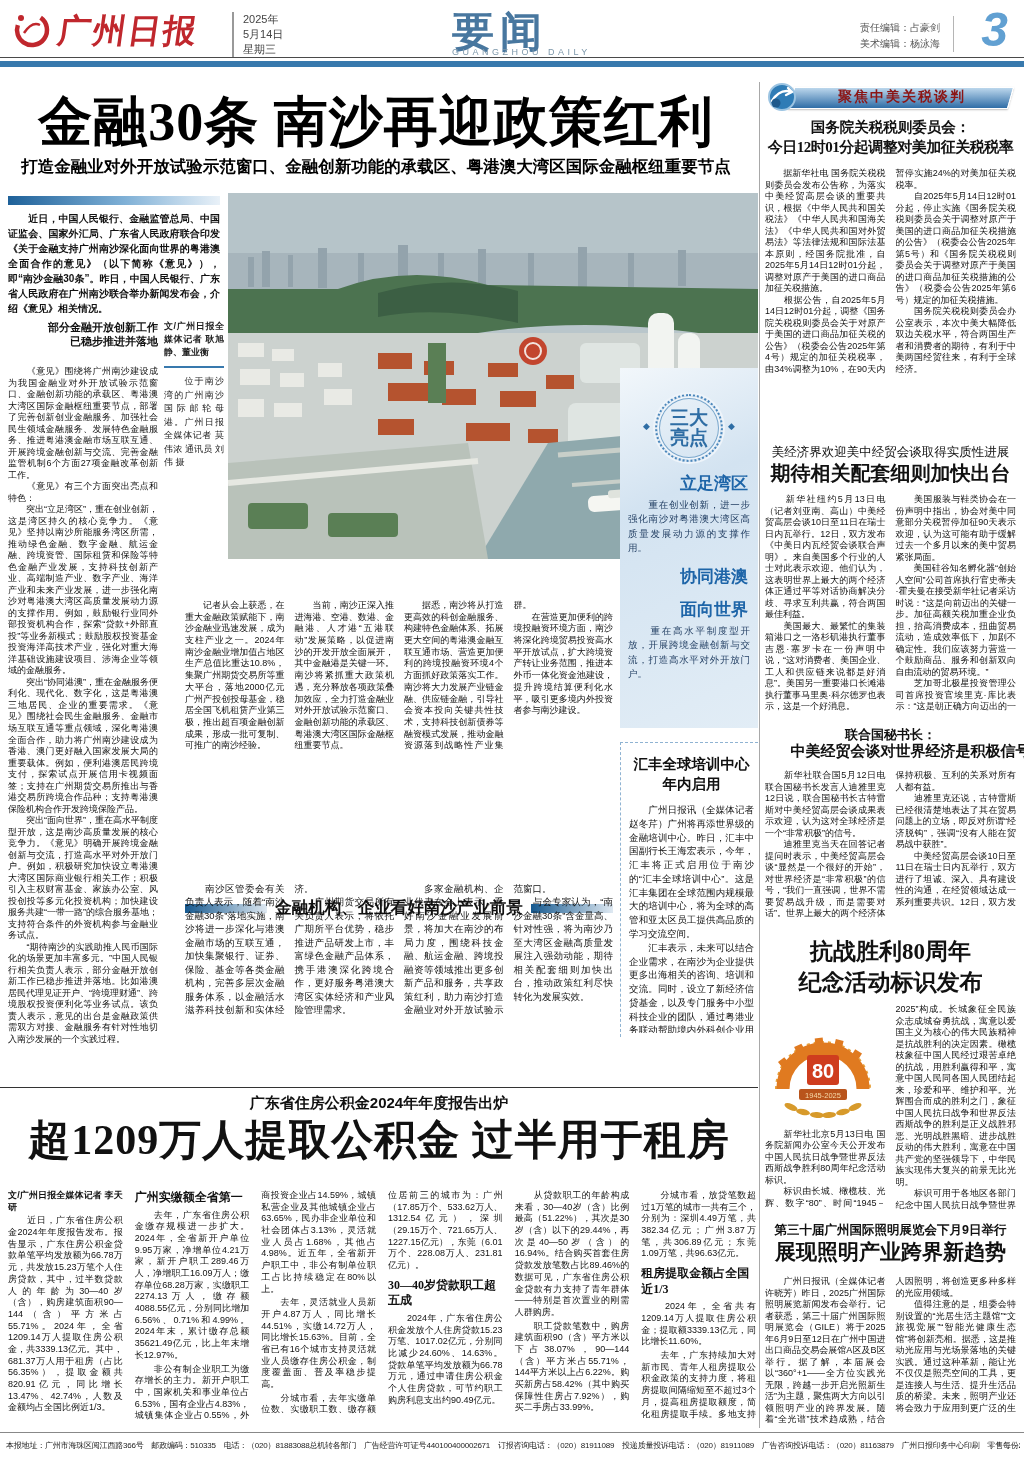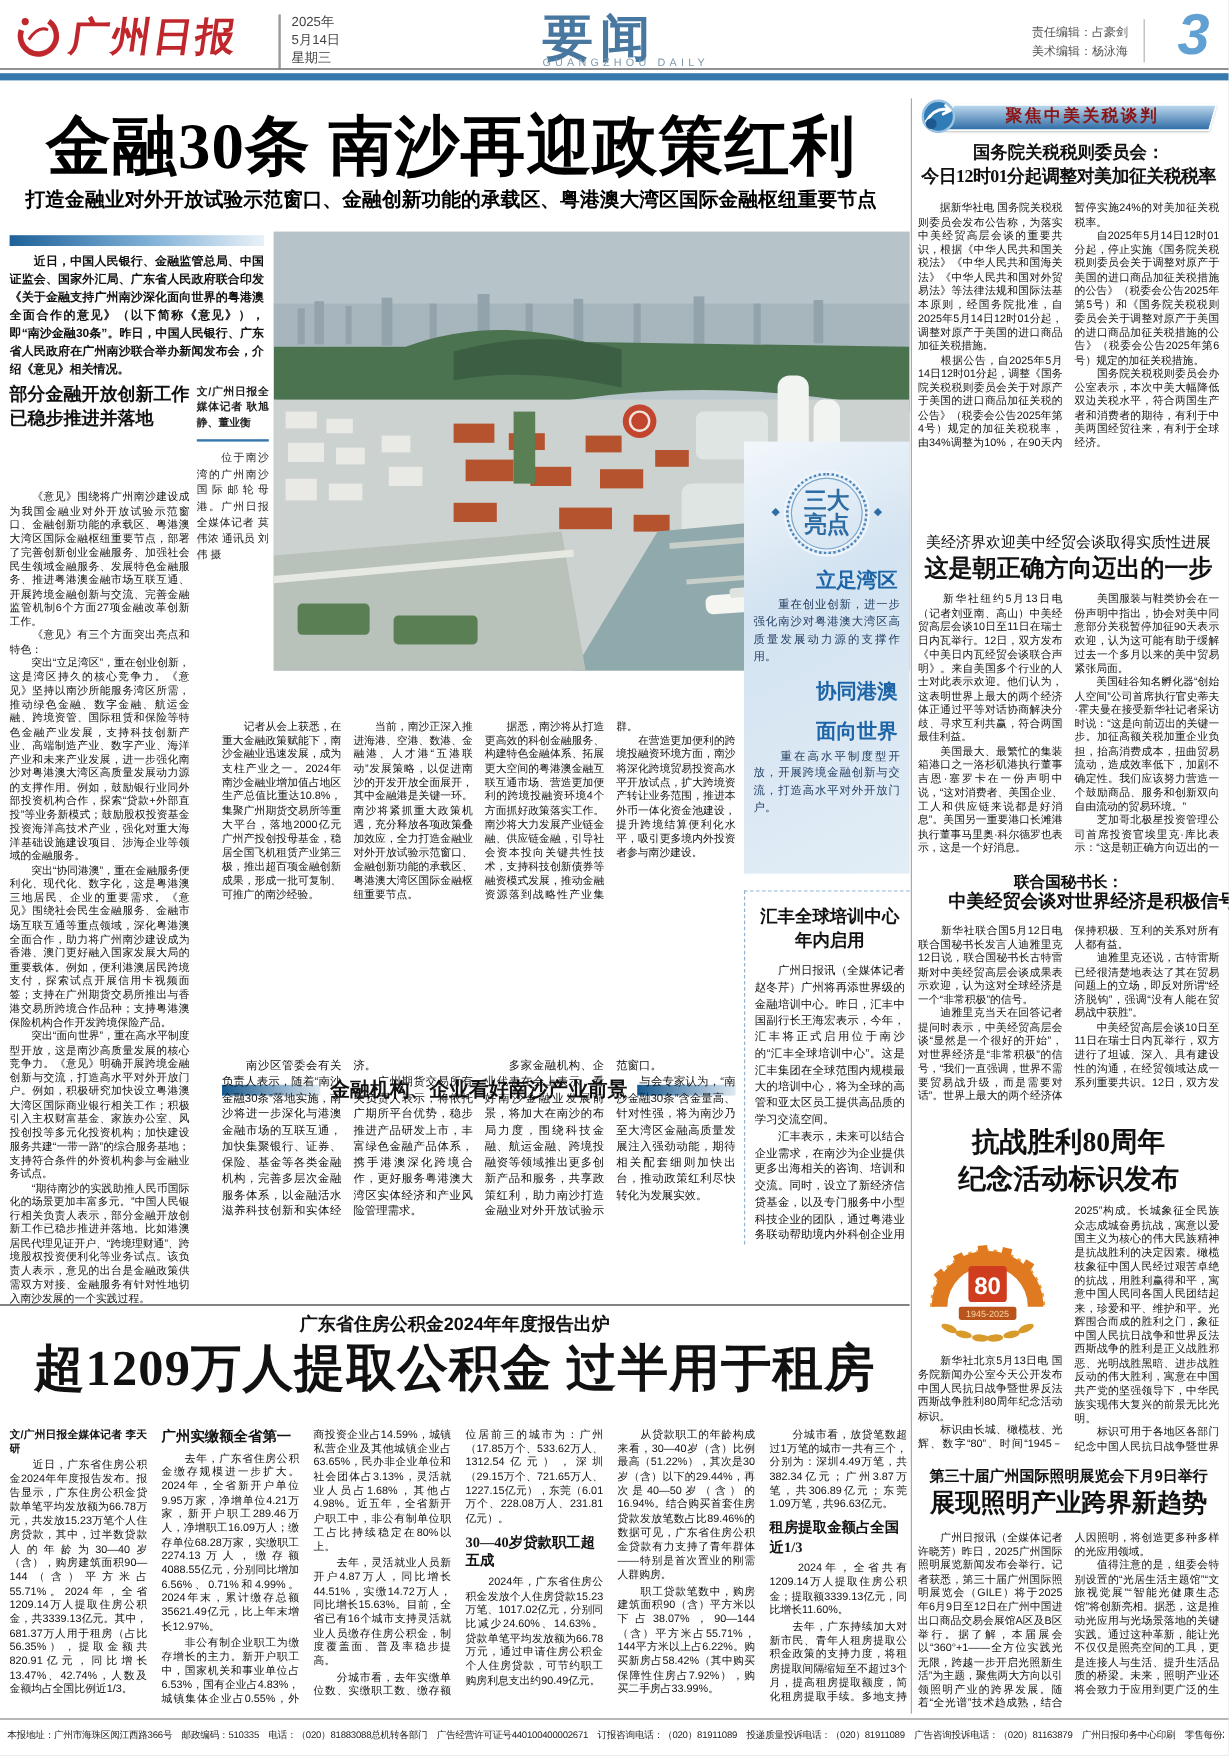--- a/index.html
+++ b/index.html
@@ -21,22 +21,22 @@
   .rule-thin{left:0;top:57px;width:1024px;height:1px;background:#4a4a4a;}
   .rule-thick{left:0;top:61px;width:1024px;height:6px;background:#3879ad;}
   .v-sep{left:759px;top:82px;width:1px;height:1346px;background:#a8a8a8;}
   
   .lead-head{left:0;top:86px;width:752px;text-align:center;font-size:54px;font-weight:900;
              letter-spacing:1px;color:#000;}
   .lead-sub{left:0;top:156px;width:752px;text-align:center;font-size:16.5px;font-weight:bold;color:#000;}
   .intro-bar{left:8px;top:196px;width:212px;height:9px;
              background:linear-gradient(90deg,#1e6199,#7fb0d6 55%,#e9f1f8);}
   .intro-text{left:8px;top:211px;width:212px;height:102px;font-size:10px;font-weight:bold;line-height:1.5;overflow:hidden;}
-  .la-title{left:8px;top:320px;width:150px;text-align:left;font-size:15px;font-weight:900;line-height:1.3;white-space:pre-line;}
-  .la-body{left:8px;top:366px;width:150px;height:716px;font-size:9px;line-height:1.28;overflow:hidden;margin-top:43px;}
+  .la-title{left:8px;top:320px;width:150px;text-align:right;font-size:11px;font-weight:900;line-height:1.3;white-space:pre-line;}
+  .la-body{left:8px;top:366px;width:150px;height:716px;font-size:9px;line-height:1.28;overflow:hidden;}
   .side-col{left:164px;top:320px;width:60px;}
   .byline{font-size:9px;font-weight:bold;line-height:1.45;color:#222;}
   .side-hr{margin:7px 0;border:0;border-top:2px solid #3879ad;}
   .caption{font-size:9px;line-height:1.5;color:#222;}
   
   .photo{left:228px;top:193px;width:530px;height:366px;overflow:hidden;background:#b9c6cb;}
   
   .sec-head{display:flex;align-items:center;gap:8px;}
   .strip-l{flex:1;height:9px;background:linear-gradient(90deg,#16598f,#dfe9f2);}
   .strip-r{flex:1;height:9px;background:linear-gradient(90deg,#16598f,#dfe9f2);}
@@ -293,21 +293,21 @@
   </div>
 
   <div class="abs rc-kicker">国务院关税税则委员会：</div>
   <div class="abs rc-head1 serif">今日12时01分起调整对美加征关税税率</div>
   <div class="abs rc-body t-body jtext">　　据新华社电 国务院关税税则委员会发布公告称，为落实中美经贸高层会谈的重要共识，根据《中华人民共和国关税法》《中华人民共和国海关法》《中华人民共和国对外贸易法》等法律法规和国际法基本原则，经国务院批准，自2025年5月14日12时01分起，调整对原产于美国的进口商品加征关税措施。
 　　根据公告，自2025年5月14日12时01分起，调整《国务院关税税则委员会关于对原产于美国的进口商品加征关税的公告》（税委会公告2025年第4号）规定的加征关税税率，由34%调整为10%，在90天内暂停实施24%的对美加征关税税率。
 　　自2025年5月14日12时01分起，停止实施《国务院关税税则委员会关于调整对原产于美国的进口商品加征关税措施的公告》（税委会公告2025年第5号）和《国务院关税税则委员会关于调整对原产于美国的进口商品加征关税措施的公告》（税委会公告2025年第6号）规定的加征关税措施。
 　　国务院关税税则委员会办公室表示，本次中美大幅降低双边关税水平，符合两国生产者和消费者的期待，有利于中美两国经贸往来，有利于全球经济。</div>
 
   <div class="abs us-kicker">美经济界欢迎美中经贸会谈取得实质性进展</div>
-  <div class="abs us-head serif">这是朝正确方向迈出的一步</div>
+  <div class="abs us-head serif">期待相关配套细则加快出台</div>
   <div class="abs rc-body us-body jtext">　　新华社纽约5月13日电（记者刘亚南、高山）中美经贸高层会谈10日至11日在瑞士日内瓦举行。12日，双方发布《中美日内瓦经贸会谈联合声明》。来自美国多个行业的人士对此表示欢迎。他们认为，这表明世界上最大的两个经济体正通过平等对话协商解决分歧、寻求互利共赢，符合两国最佳利益。
 　　美国最大、最繁忙的集装箱港口之一洛杉矶港执行董事吉恩·塞罗卡在一份声明中说，“这对消费者、美国企业、工人和供应链来说都是好消息”。美国另一重要港口长滩港执行董事马里奥·科尔德罗也表示，这是一个好消息。
 　　美国服装与鞋类协会在一份声明中指出，协会对美中同意部分关税暂停加征90天表示欢迎，认为这可能有助于缓解过去一个多月以来的美中贸易紧张局面。
 　　美国硅谷知名孵化器“创始人空间”公司首席执行官史蒂夫·霍夫曼在接受新华社记者采访时说：“这是向前迈出的关键一步。加征高额关税加重企业负担，抬高消费成本，扭曲贸易流动，造成效率低下，加剧不确定性。我们应该努力营造一个鼓励商品、服务和创新双向自由流动的贸易环境。”
 　　芝加哥北极星投资管理公司首席投资官埃里克·库比表示：“这是朝正确方向迈出的一步，合作而非对抗的基调令人鼓舞。”
 　　美国彼得森国际经济研究所高级研究员、前财政部官员加里·赫夫鲍尔告诉新华社记者，美中互相削减关税是个好消息，因为这避免了一些消费品价格飙升，并将在一定程度上恢复商业信心。</div>
 
   <div class="abs un-kicker">联合国秘书长：</div>
   <div class="abs un-head serif">中美经贸会谈对世界经济是积极信号</div>
   <div class="abs rc-body un-body jtext">　　新华社联合国5月12日电 联合国秘书长发言人迪雅里克12日说，联合国秘书长古特雷斯对中美经贸高层会谈成果表示欢迎，认为这对全球经济是一个“非常积极”的信号。

